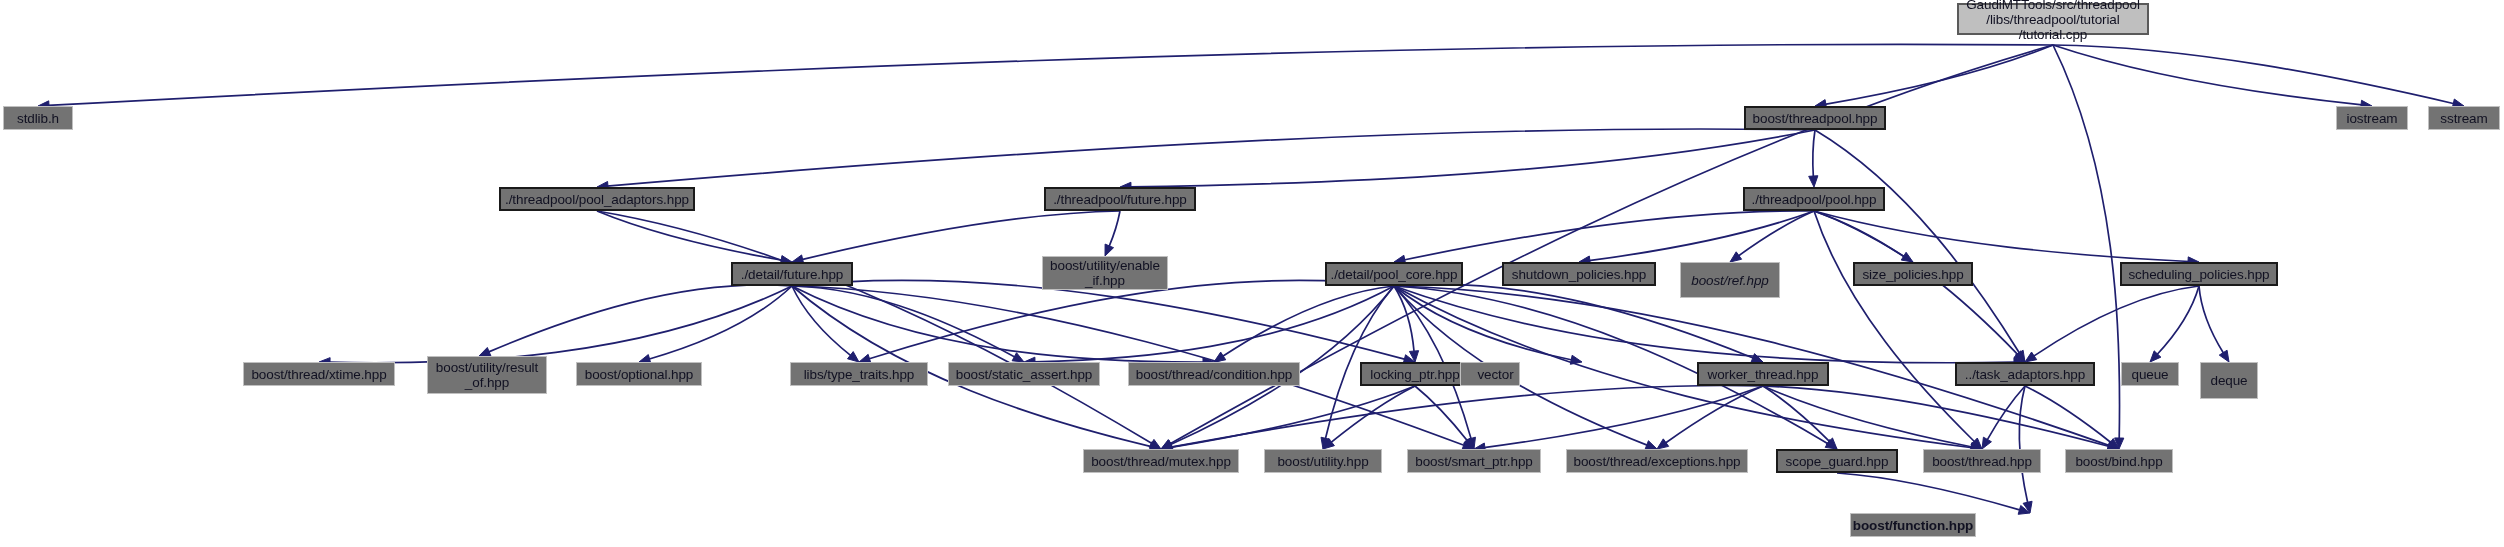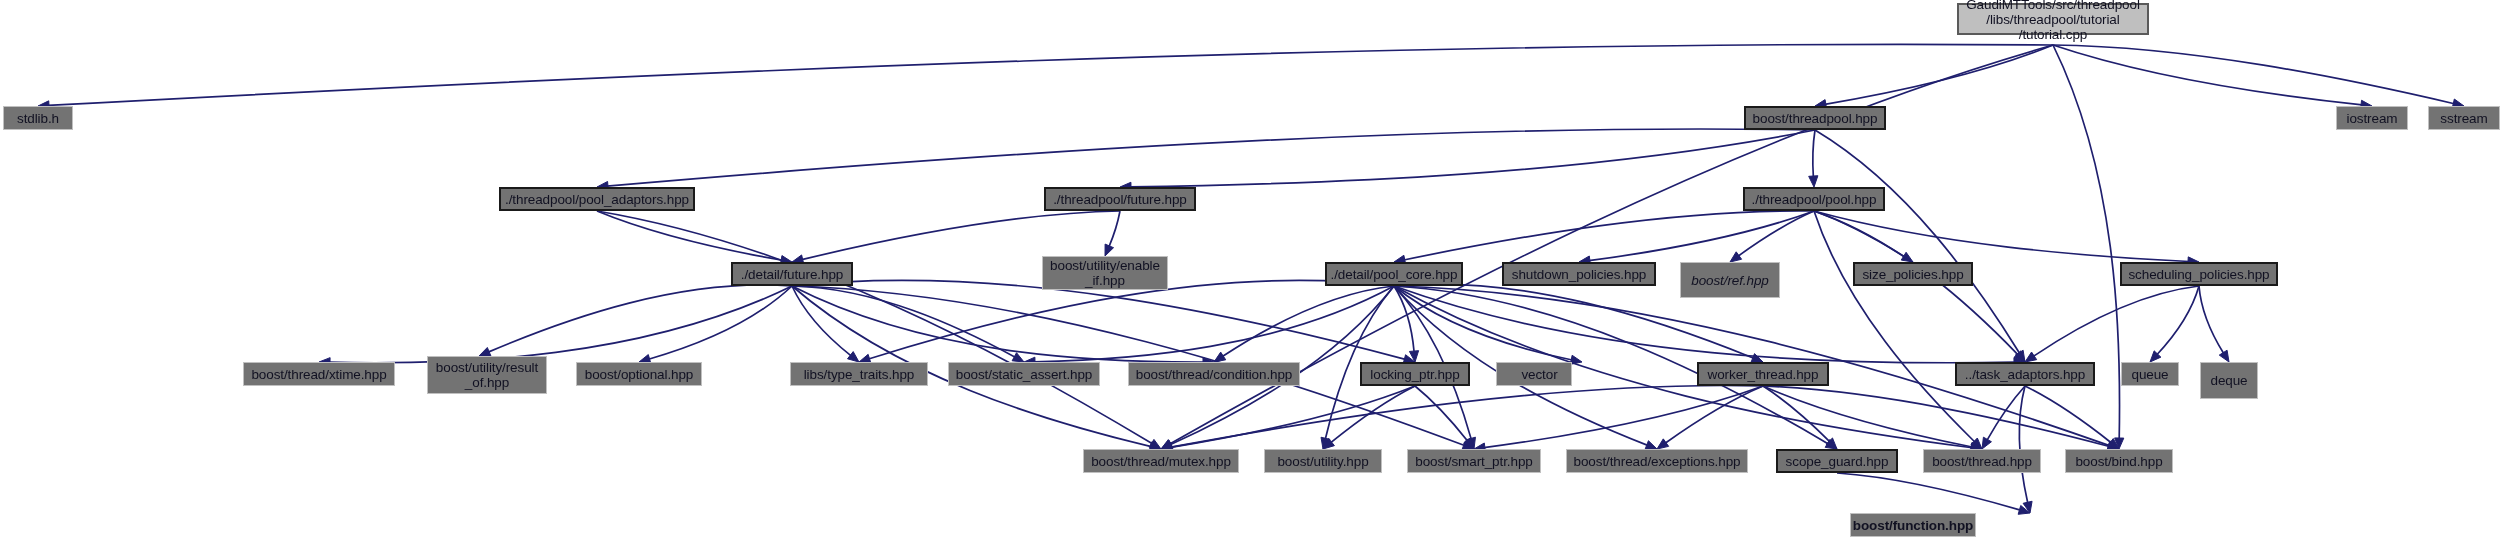--- a/index.html
+++ b/index.html
@@ -170,21 +170,21 @@
       <div class="node bold" style="left: 1853px; top: 262px; width: 120px; height: 24px;">size_policies.hpp</div>
       <div class="node bold" style="left: 2120px; top: 262px; width: 158px; height: 24px;">scheduling_policies.hpp</div>
       <div class="node" style="left: 243px; top: 362px; width: 152px; height: 24px;">boost/thread/xtime.hpp</div>
       <div class="node" style="left: 419px; top: 356px; width: 120px; height: 38px; margin-left: 8px;">boost/utility/result
 _of.hpp</div>
       <div class="node" style="left: 576px; top: 362px; width: 126px; height: 24px;">boost/optional.hpp</div>
       <div class="node" style="left: 790px; top: 362px; width: 138px; height: 24px;">libs/type_traits.hpp</div>
       <div class="node" style="left: 948px; top: 362px; width: 152px; height: 24px;">boost/static_assert.hpp</div>
       <div class="node" style="left: 1128px; top: 362px; width: 172px; height: 24px;">boost/thread/condition.hpp</div>
       <div class="node bold" style="left: 1360px; top: 362px; width: 110px; height: 24px;">locking_ptr.hpp</div>
-      <div class="node" style="left: 1496px; top: 362px; width: 76px; height: 24px; padding-left: 11px;">vector</div>
+      <div class="node" style="left: 1460px; top: 362px; width: 60px; height: 24px; padding-left: 11px;">vector</div>
       <div class="node bold" style="left: 1697px; top: 362px; width: 132px; height: 24px;">worker_thread.hpp</div>
       <div class="node bold" style="left: 1955px; top: 362px; width: 140px; height: 24px;">../task_adaptors.hpp</div>
       <div class="node" style="left: 2121px; top: 362px; width: 58px; height: 24px;">queue</div>
       <div class="node" style="left: 2200px; top: 362px; width: 58px; height: 37px;">deque</div>
       <div class="node" style="left: 1083px; top: 449px; width: 156px; height: 24px;">boost/thread/mutex.hpp</div>
       <div class="node" style="left: 1264px; top: 449px; width: 118px; height: 24px;">boost/utility.hpp</div>
       <div class="node" style="left: 1407px; top: 449px; width: 134px; height: 24px;">boost/smart_ptr.hpp</div>
       <div class="node" style="left: 1566px; top: 449px; width: 182px; height: 24px;">boost/thread/exceptions.hpp</div>
       <div class="node bold" style="left: 1776px; top: 449px; width: 122px; height: 24px;">scope_guard.hpp</div>
       <div class="node" style="left: 1923px; top: 449px; width: 118px; height: 24px;">boost/thread.hpp</div>

